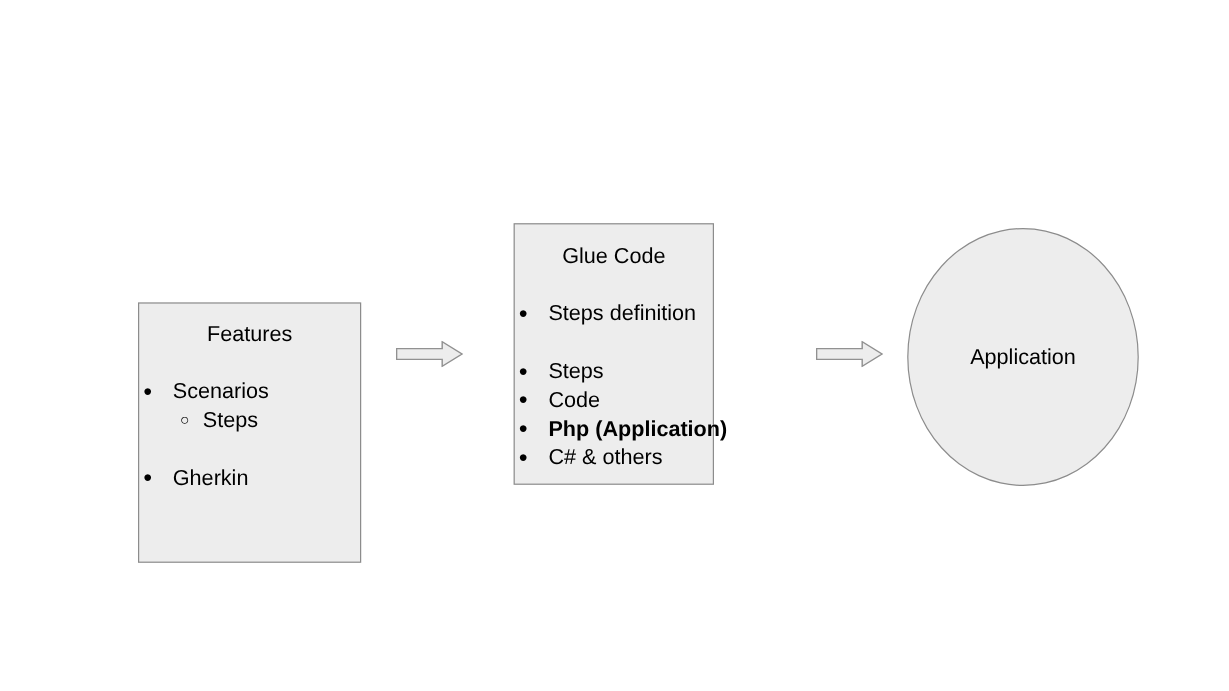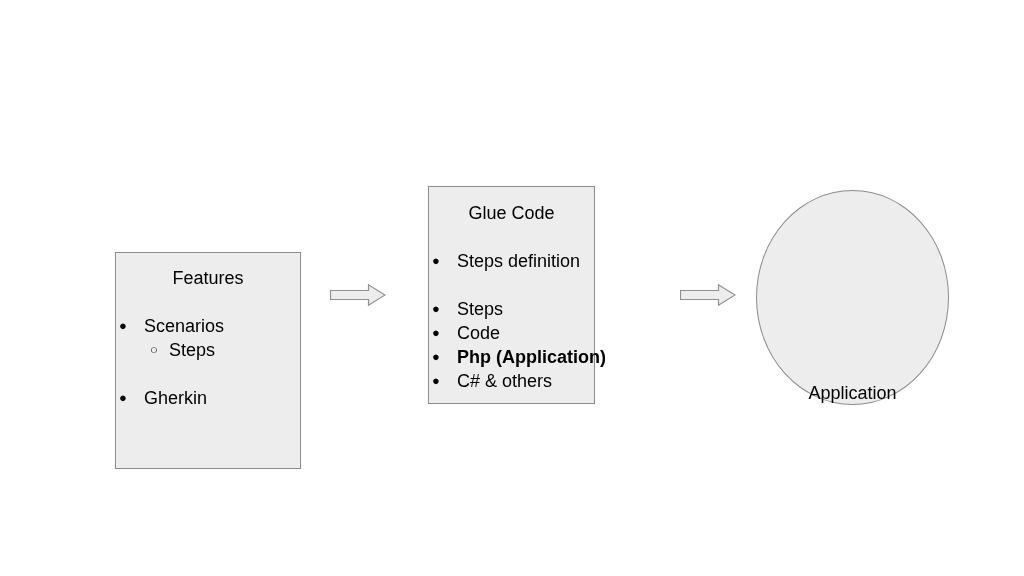--- a/index.html
+++ b/index.html
@@ -53,21 +53,21 @@
   .lvl1 { padding-left: 28px; }
   .lvl1 .bullet { left: 0px; }
   .lvl2 { padding-left: 53px; }
   .lvl2 .bullet { left: 31px; }
   .bold { font-weight: bold; }
   .ellipse {
     left: 756px; top: 190px;
     width: 193px; height: 215px;
     border-radius: 50%;
     display: flex;
-    align-items: flex-end;
+    align-items: center;
     justify-content: center;
   }
   .arrow {
     position: absolute;
     width: 56px;
     height: 22px;
   }
   .arrow-1 { left: 330px; top: 284px; }
   .arrow-2 { left: 680px; top: 284px; }
 </style>

